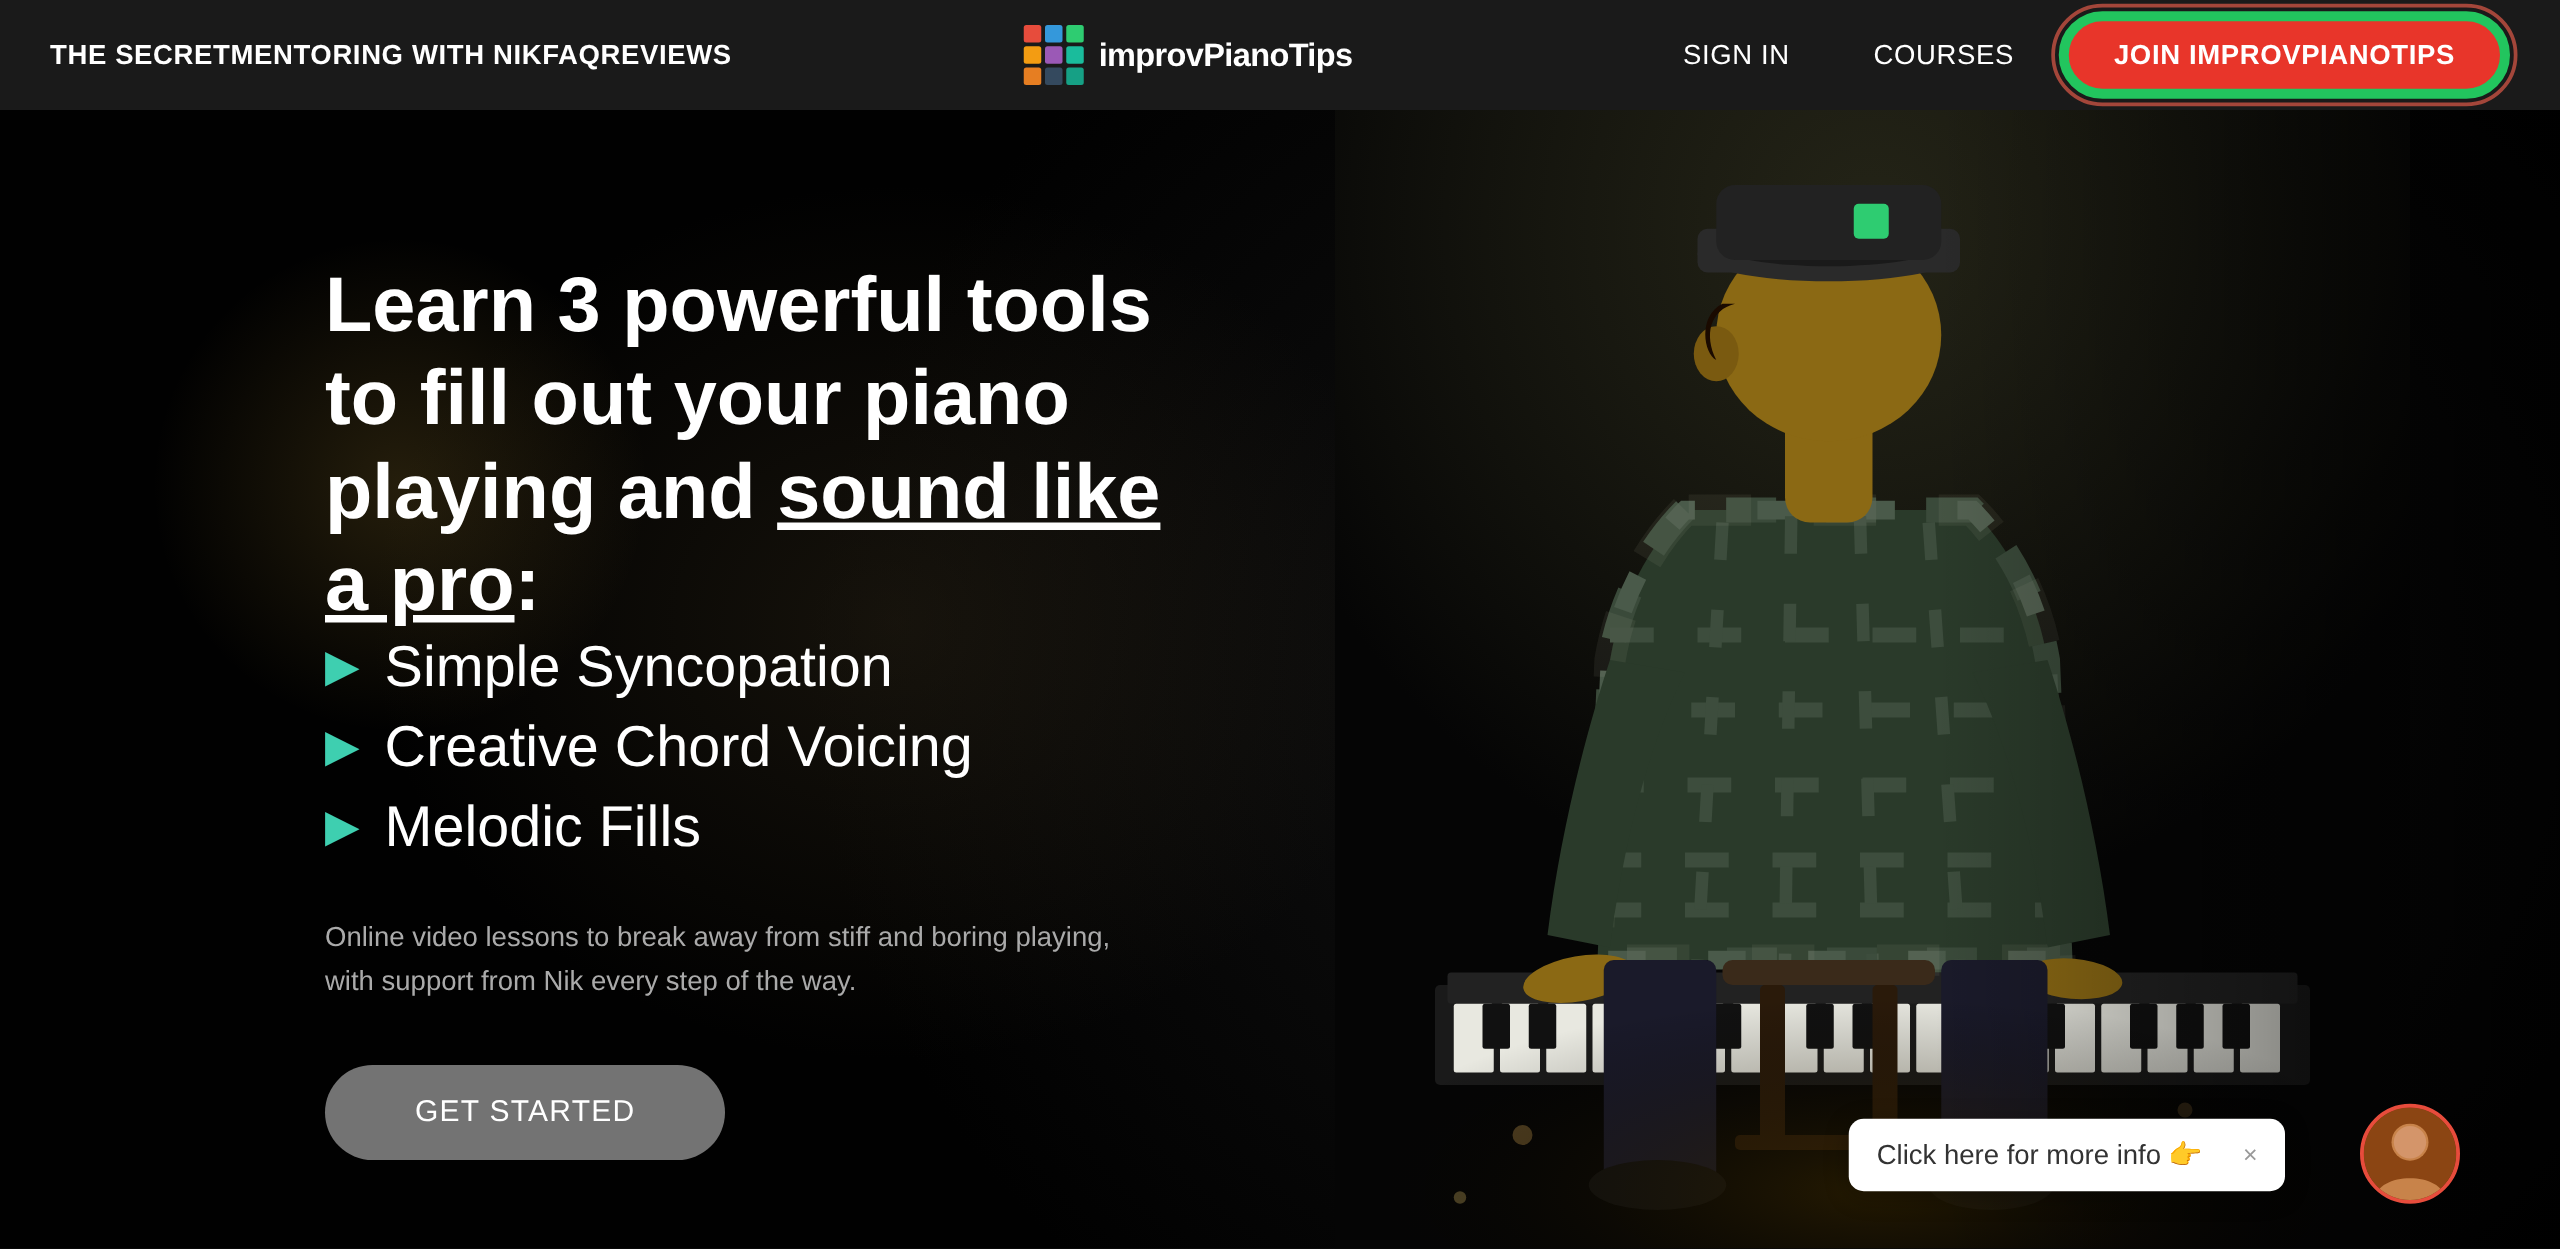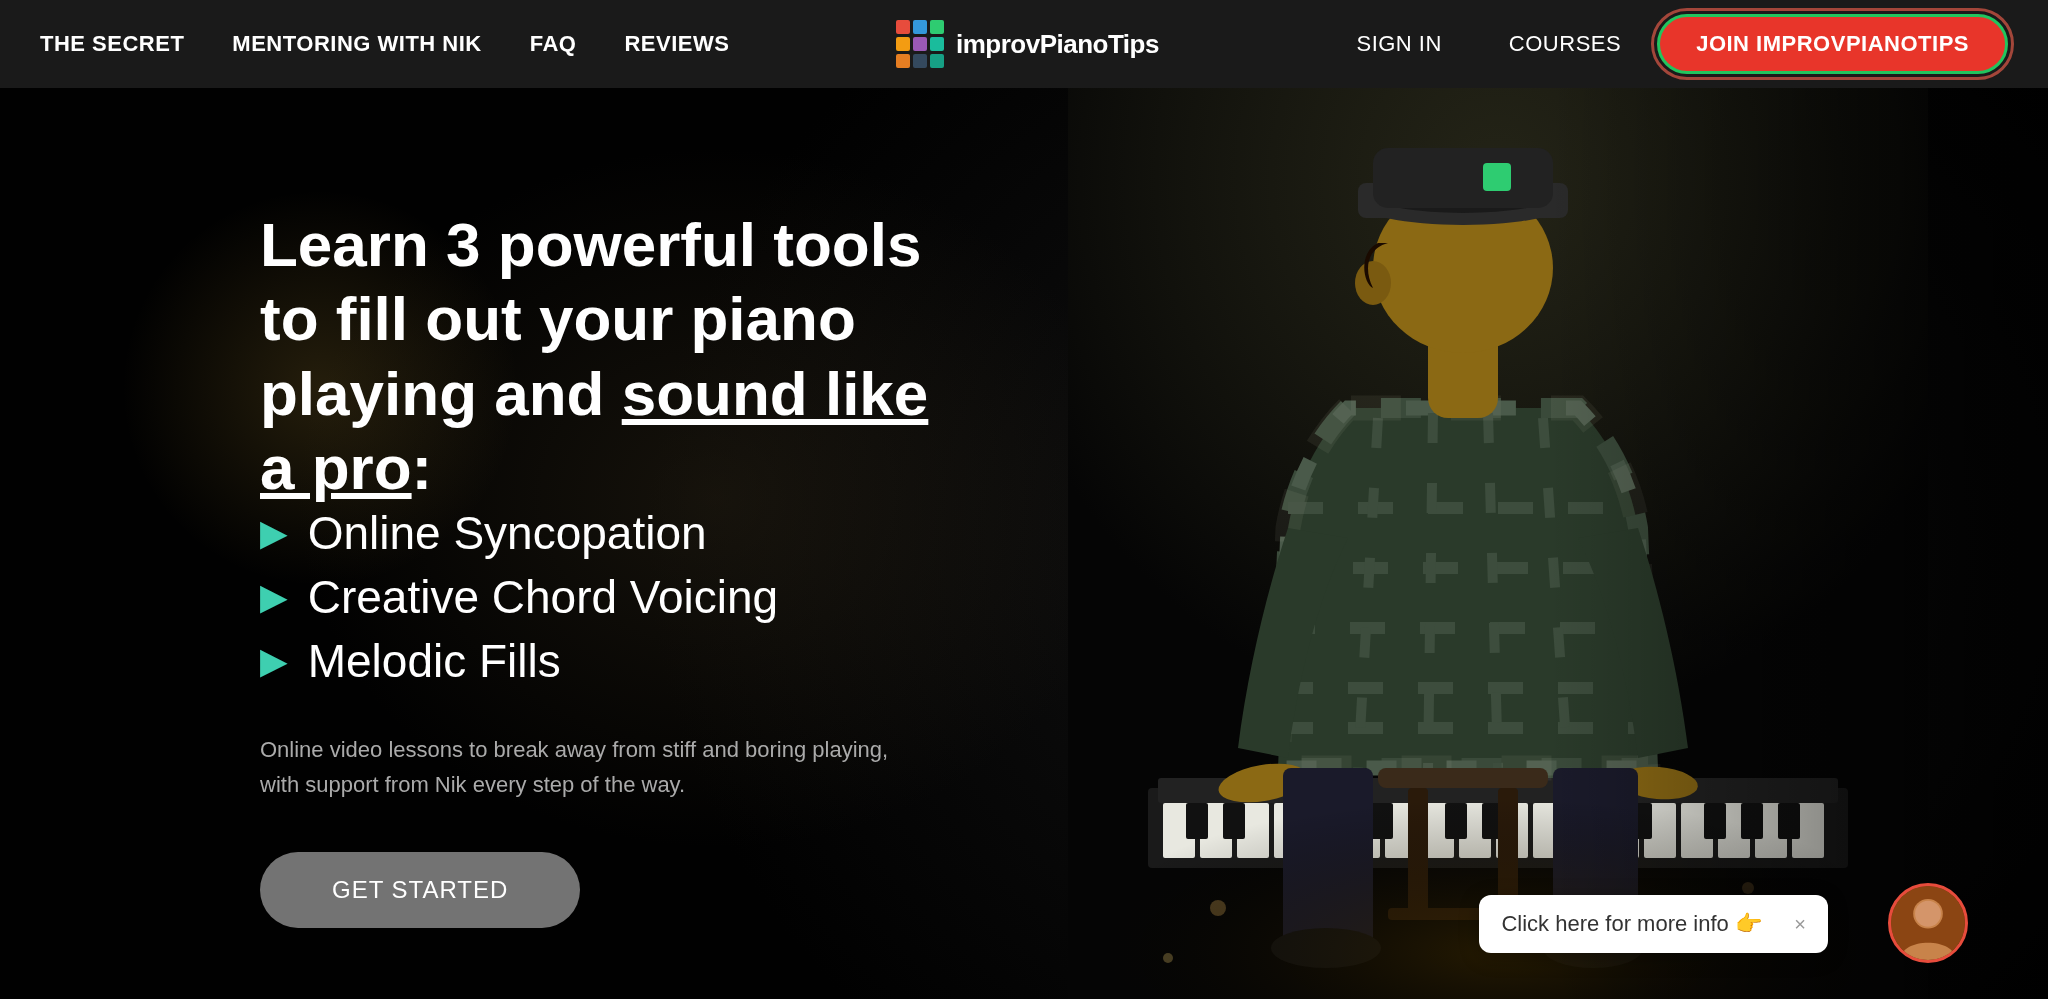--- a/index.html
+++ b/index.html
@@ -21,21 +21,20 @@
       display: flex;
       align-items: center;
       justify-content: space-between;
       padding: 0 40px;
       height: 88px;
     }
 
     .nav-left {
       display: flex;
       align-items: center;
-      gap: 48px;
     }
 
     .nav-link {
       color: #fff;
       text-decoration: none;
       font-size: 22px;
       font-weight: 600;
       letter-spacing: 0.5px;
       white-space: nowrap;
       cursor: pointer;
@@ -78,21 +77,21 @@
 
     .nav-right .nav-link {
       font-weight: 500;
       font-size: 22px;
       margin-left: 31px;
     }
 
     .join-btn {
       background: #e8352a;
       color: #fff;
-      border: 3px solid #22c55e;
+      border: 8px solid #22c55e;
       border-radius: 50px;
       padding: 14px 36px;
       font-size: 22px;
       font-weight: 700;
       letter-spacing: 0.5px;
       cursor: pointer;
       white-space: nowrap;
       outline: 3px solid rgba(255,100,80,0.6);
       outline-offset: 3px;
     }
@@ -423,21 +422,21 @@
   <div class="right-overlay"></div>
 
   <div class="hero-content">
     <h1 class="hero-headline">
       <span>Learn 3 powerful tools to fill out your piano playing and </span><span class="underline">sound like a pro</span><span>:</span>
     </h1>
 
     <ul class="bullet-list">
       <li>
         <span class="bullet-arrow">▶</span>
-        <span>Online Syncopation</span>
+        <span>Simple Syncopation</span>
       </li>
       <li>
         <span class="bullet-arrow">▶</span>
         <span>Creative Chord Voicing</span>
       </li>
       <li>
         <span class="bullet-arrow">▶</span>
         <span>Melodic Fills</span>
       </li>
     </ul>

